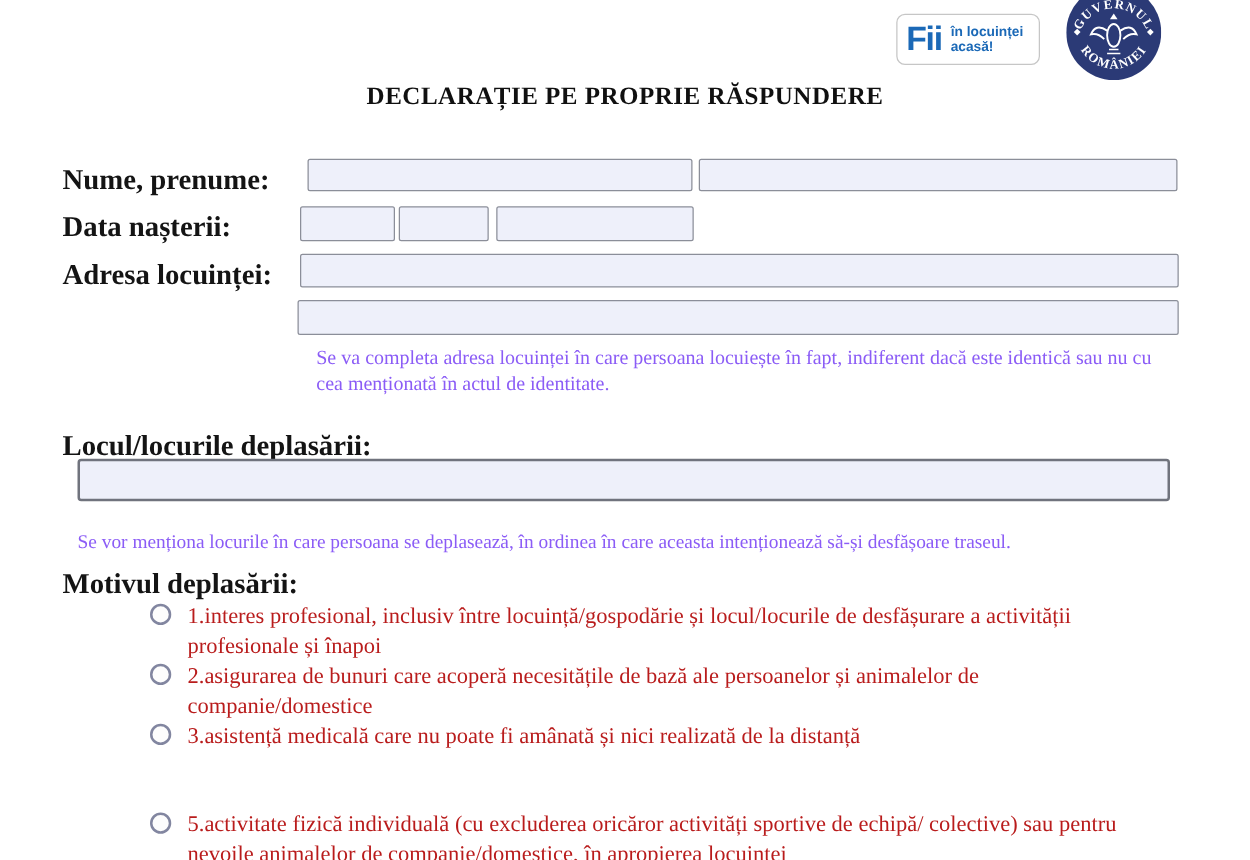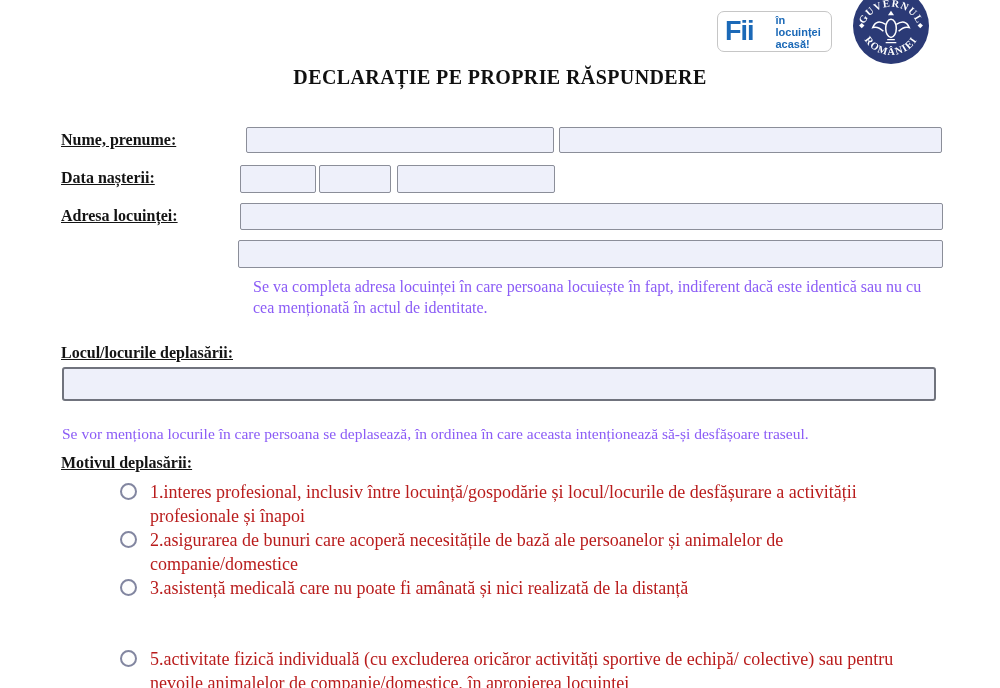--- a/index.html
+++ b/index.html
@@ -9,32 +9,32 @@
     overflow:hidden; font-family:"Liberation Serif", serif; color:#141414;
   }
 
   
   .badge {
     position:absolute; left:717px; top:11px; width:115px; height:41px;
     background:#ffffff; border:1px solid #c6c6c6; border-radius:7px;
     display:flex; align-items:center; padding:2px 7px;
     font-family:"Liberation Sans", sans-serif; color:#1b69b7;
   }
-  .badge-big { font-size:27px; font-weight:bold; margin-right:22px; letter-spacing:-1px; }
+  .badge-big { font-size:27px; font-weight:bold; margin-right:7px; letter-spacing:-1px; }
   .badge-small { font-size:11px; font-weight:bold; line-height:12px; }
   .seal { position:absolute; left:853px; top:-12px; width:76px; height:76px; }
 
   
   .title {
     position:absolute; top:66px; left:0; width:100%; text-align:center;
     font-size:20px; font-weight:bold; letter-spacing:0.4px; color:#101010;
   }
 
   
-  .flabel { position:absolute; left:61px; font-size:16px; font-weight:bold; white-space:nowrap;text-decoration:underline; }
+  .flabel { position:absolute; left:50px; font-size:23px; font-weight:bold; white-space:nowrap; }
   .inp {
     position:absolute; height:26px; background:#eef0fa;
     border:1.5px solid #8b8e99; border-radius:2px;
     font-family:"Liberation Serif", serif; font-size:16px; padding:0 6px; color:#141414;
     outline:none;
   }
   .inp-big { height:34px; border:2px solid #70737d; border-radius:3px; }
 
   .note { font-size:15.5px; line-height:20px; color:#8b5cf6; position:absolute; }
 

